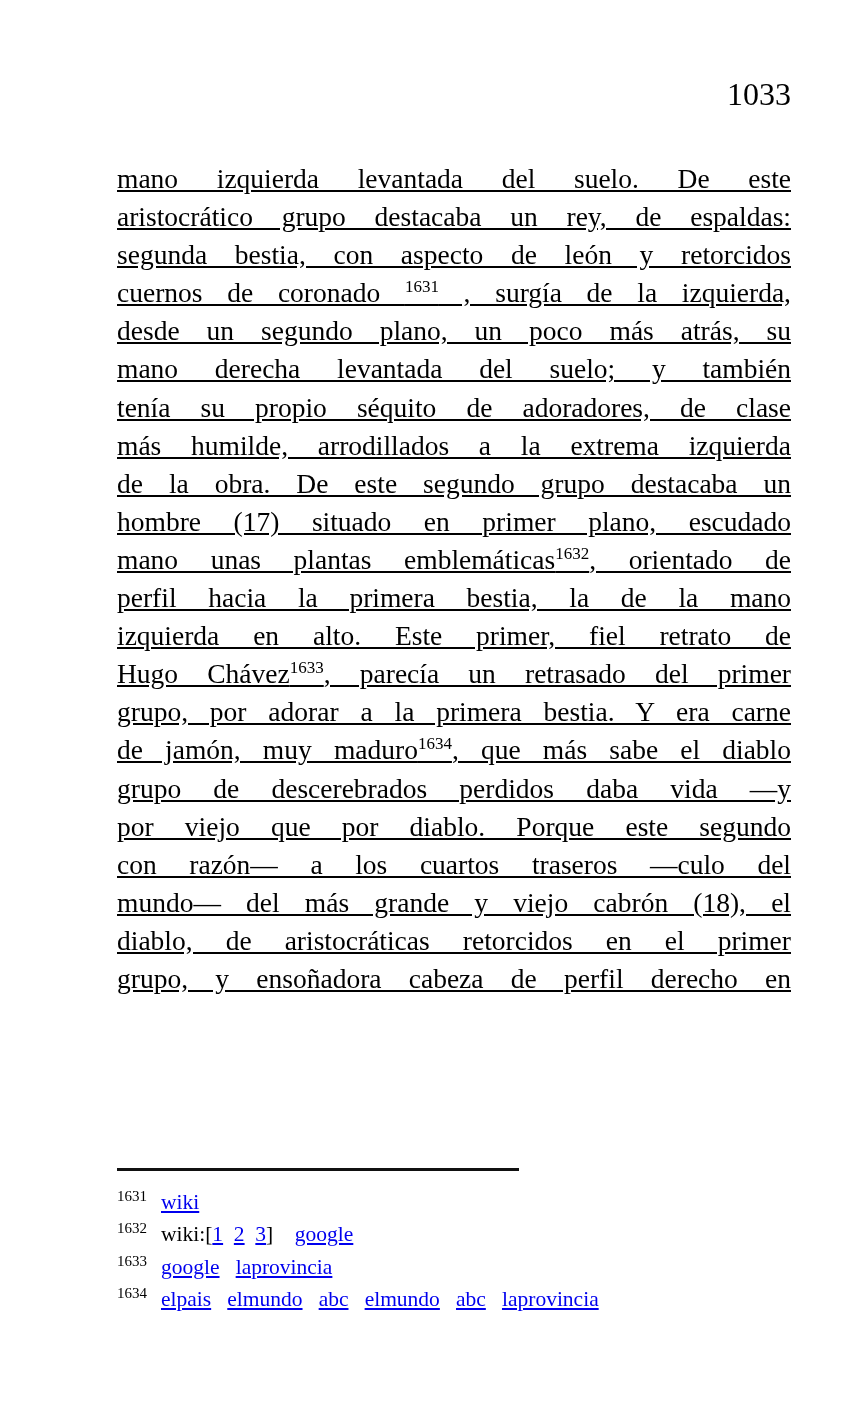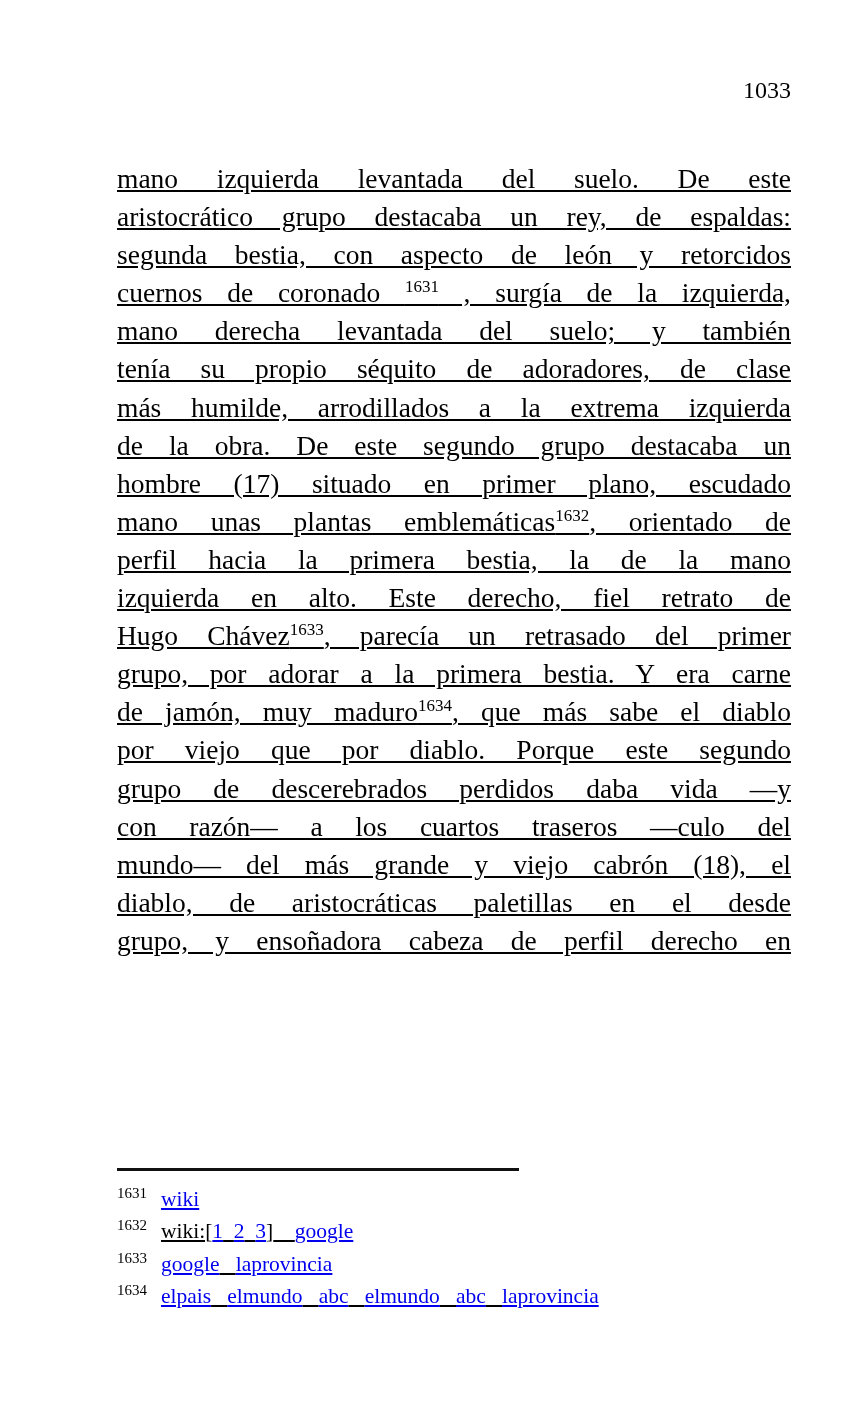--- a/index.html
+++ b/index.html
@@ -3,65 +3,66 @@
 <meta charset="utf-8">
 <style>
   :root { --link:#0000EE; --ink:#000000; --paper:#FFFFFF; --sep:#111111; }
   * { box-sizing: border-box; }
   html, body { margin:0; padding:0; width:866px; height:1417px; overflow:hidden; }
   body { background: var(--paper); font-family: "Liberation Serif", serif; color: var(--ink); }
   .page { position:relative; width:866px; height:1417px; background:var(--paper); }
 
   .pagenum {
     position:absolute; top:77px; left:117px; width:674px;
-    font-size:24px; text-align:right; line-height:1.1;
+    font-size:32px; text-align:right; line-height:1.1;
   }
 
   .body-text { position:absolute; top:160px; left:117px; width:674px; }
   .bodyline {
     font-size:27.5px; line-height:38.1px; height:38.1px; overflow:hidden;
     text-align:justify; text-align-last:justify;text-decoration:underline;
   }
   .bodyline::after { content:""; display:inline-block; width:100%; height:0; }
   .supref { font-size:17px; position:relative; top:-10px; }
 
   .fnsep { position:absolute; top:1168px; left:117px; width:402px; height:2.5px; background:var(--sep); }
 
   .footnotes { position:absolute; top:1183px; left:117px; width:700px; }
-  .fnrow { font-size:21.5px; line-height:33px; height:32.3px; white-space:pre; }
+  .fnrow { font-size:21.5px; line-height:39px; height:32.3px; white-space:pre; }
   .fnnum { display:inline-block; width:44px; font-size:15px; position:relative; top:-8px; }
   .fnlink { color:var(--link); text-decoration:underline; text-underline-offset:2px; }
-  .fntext { color:var(--ink);text-decoration:underline; }
+  .fntext { color:var(--ink); }
 </style>
 </head>
 <body>
 
 <div class="page">
   <div class="pagenum">1033</div>
   <div class="body-text">
       <div class="bodyline"><span>mano izquierda levantada del suelo. De este</span></div>
       <div class="bodyline"><span>aristocrático grupo destacaba un rey, de espaldas:</span></div>
       <div class="bodyline"><span>segunda bestia, con aspecto de león y retorcidos</span></div>
       <div class="bodyline"><span>cuernos de coronado </span><span class="supref">1631</span><span> , surgía de la izquierda,</span></div>
+      <div class="bodyline"><span>desde un segundo plano, un poco más atrás, su</span></div>
       <div class="bodyline"><span>mano derecha levantada del suelo; y también</span></div>
       <div class="bodyline"><span>tenía su propio séquito de adoradores, de clase</span></div>
       <div class="bodyline"><span>más humilde, arrodillados a la extrema izquierda</span></div>
       <div class="bodyline"><span>de la obra. De este segundo grupo destacaba un</span></div>
       <div class="bodyline"><span>hombre (17) situado en primer plano, escudado</span></div>
       <div class="bodyline"><span>mano unas plantas emblemáticas</span><span class="supref">1632</span><span>, orientado de</span></div>
       <div class="bodyline"><span>perfil hacia la primera bestia, la de la mano</span></div>
-      <div class="bodyline"><span>izquierda en alto. Este derecho, fiel retrato de</span></div>
+      <div class="bodyline"><span>izquierda en alto. Este primer, fiel retrato de</span></div>
       <div class="bodyline"><span>Hugo Chávez</span><span class="supref">1633</span><span>, parecía un retrasado del primer</span></div>
       <div class="bodyline"><span>grupo, por adorar a la primera bestia. Y era carne</span></div>
       <div class="bodyline"><span>de jamón, muy maduro</span><span class="supref">1634</span><span>, que más sabe el diablo</span></div>
+      <div class="bodyline"><span>grupo de descerebrados perdidos daba vida —y</span></div>
       <div class="bodyline"><span>por viejo que por diablo. Porque este segundo</span></div>
-      <div class="bodyline"><span>grupo de descerebrados perdidos daba vida —y</span></div>
       <div class="bodyline"><span>con razón— a los cuartos traseros —culo del</span></div>
       <div class="bodyline"><span>mundo— del más grande y viejo cabrón (18), el</span></div>
-      <div class="bodyline"><span>diablo, de aristocráticas paletillas en el desde</span></div>
+      <div class="bodyline"><span>diablo, de aristocráticas retorcidos en el primer</span></div>
       <div class="bodyline"><span>grupo, y ensoñadora cabeza de perfil derecho en</span></div>
     </div>
   <div class="fnsep"></div>
   <div class="footnotes">
       <div class="fnrow"><span class="fnnum">1631</span><span class="fncontent"><a class="fnlink" href="#">wiki</a></span></div>
       <div class="fnrow"><span class="fnnum">1632</span><span class="fncontent"><span class="fntext">wiki:[</span><a class="fnlink" href="#">1</a><span class="fntext">  </span><a class="fnlink" href="#">2</a><span class="fntext">  </span><a class="fnlink" href="#">3</a><span class="fntext">]</span><span class="fntext">    </span><a class="fnlink" href="#">google</a></span></div>
       <div class="fnrow"><span class="fnnum">1633</span><span class="fncontent"><a class="fnlink" href="#">google</a><span class="fntext">   </span><a class="fnlink" href="#">laprovincia</a></span></div>
       <div class="fnrow"><span class="fnnum">1634</span><span class="fncontent"><a class="fnlink" href="#">elpais</a><span class="fntext">   </span><a class="fnlink" href="#">elmundo</a><span class="fntext">   </span><a class="fnlink" href="#">abc</a><span class="fntext">   </span><a class="fnlink" href="#">elmundo</a><span class="fntext">   </span><a class="fnlink" href="#">abc</a><span class="fntext">   </span><a class="fnlink" href="#">laprovincia</a></span></div>
     </div>
 </div>

